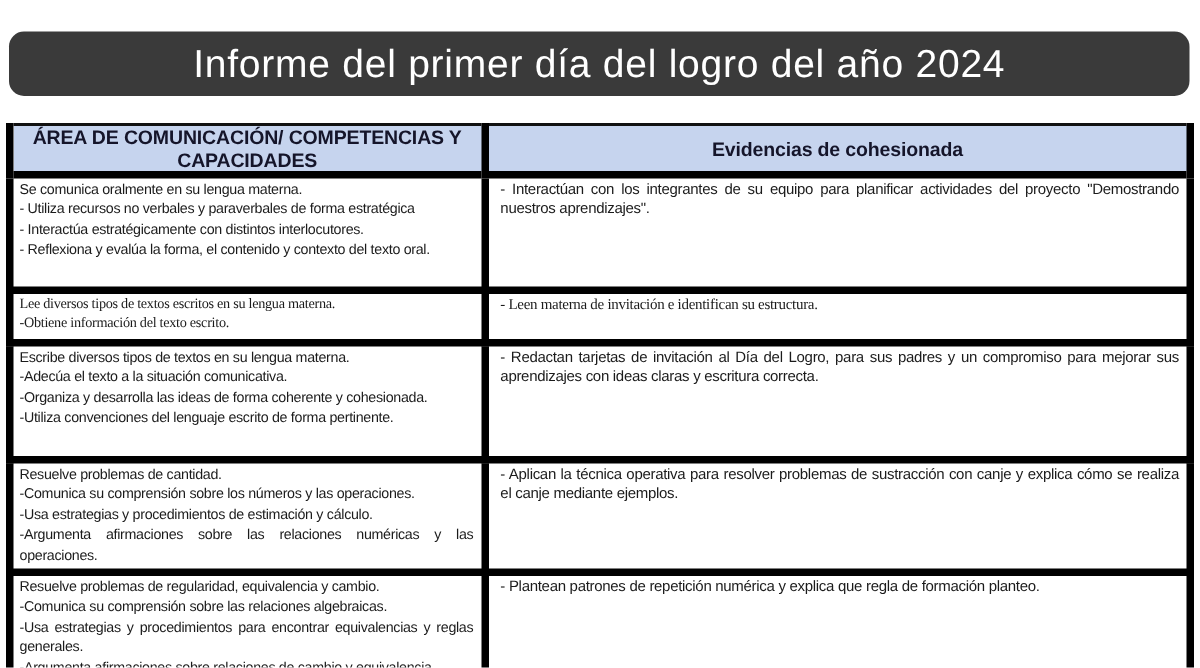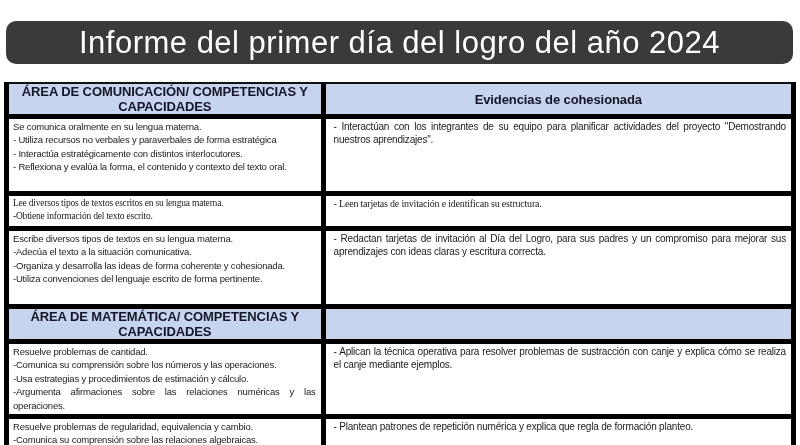--- a/index.html
+++ b/index.html
@@ -21,21 +21,21 @@
     top: 21px;
     height: 43px;
     background: #3a3a3a;
     border-radius: 10px;
     display: flex;
     align-items: center;
     justify-content: center;
   }
   .title-banner span {
     color: #ffffff;
-    font-size: 31px;
+    font-size: 26px;
     font-weight: 400;
     letter-spacing: 0.5px;
     white-space: nowrap;
   }
 
   
   table.report {
     position: absolute;
     left: 4px;
     top: 82px;
@@ -102,35 +102,31 @@
         <td class="cell col-left">Se comunica oralmente en su lengua materna.
 - Utiliza recursos no verbales y paraverbales de forma estratégica
 - Interactúa estratégicamente con distintos interlocutores.
 - Reflexiona y evalúa la forma, el contenido y contexto del texto oral.</td>
         <td class="cell col-right">- Interactúan con los integrantes de su equipo para planificar actividades del proyecto "Demostrando nuestros aprendizajes".</td>
       </tr>
 
       <tr class="r2">
         <td class="cell col-left">Lee diversos tipos de textos escritos en su lengua materna.
 -Obtiene información del texto escrito.</td>
-        <td class="cell col-right">- Leen tarjetas de invitación e identifican su estructura.</td>
+        <td class="cell col-right">- Leen materna de invitación e identifican su estructura.</td>
       </tr>
 
       <tr class="r3">
         <td class="cell col-left">Escribe diversos tipos de textos en su lengua materna.
 -Adecúa el texto a la situación comunicativa.
 -Organiza y desarrolla las ideas de forma coherente y cohesionada.
 -Utiliza convenciones del lenguaje escrito de forma pertinente.</td>
         <td class="cell col-right">- Redactan tarjetas de invitación al Día del Logro, para sus padres y un compromiso para mejorar sus aprendizajes con ideas claras y escritura correcta.</td>
       </tr>
 
-      <tr class="hdr">
-        <td class="col-left">ÁREA DE MATEMÁTICA/ COMPETENCIAS Y CAPACIDADES</td>
-        <td class="col-right"></td>
-      </tr>
 
       <tr class="r4">
         <td class="cell col-left">Resuelve problemas de cantidad.
 -Comunica su comprensión sobre los números y las operaciones.
 -Usa estrategias y procedimientos de estimación y cálculo.
 -Argumenta afirmaciones sobre las relaciones numéricas y las operaciones.</td>
         <td class="cell col-right">- Aplican la técnica operativa para resolver problemas de sustracción con canje y explica cómo se realiza el canje mediante ejemplos.</td>
       </tr>
 
       <tr class="r5">

